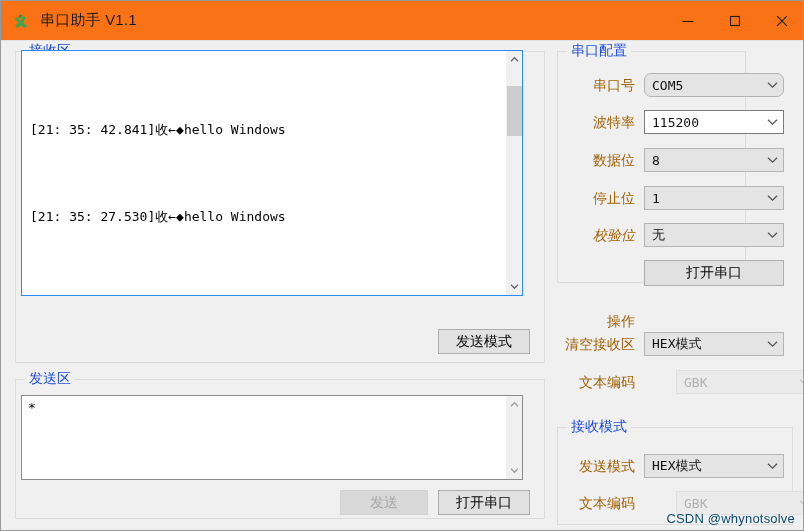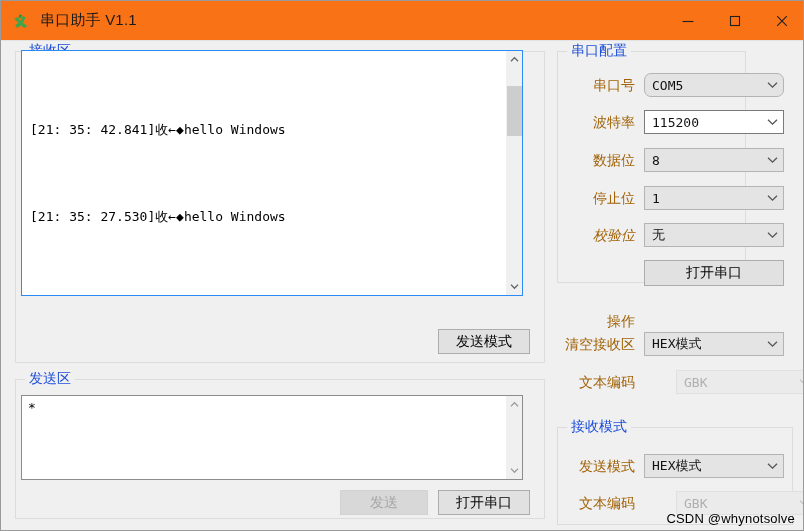--- a/index.html
+++ b/index.html
@@ -216,21 +216,21 @@
     flex: none;
   }
   .combo-arrow svg { display: block; }
 
   
   .watermark {
     position: absolute;
     right: 8px;
     bottom: 4px;
     font-size: 13px;
-    color: #000000;
+    color: #0c4a6e;
     white-space: nowrap;
     letter-spacing: 0.2px;
   }
 </style>
 </head>
 <body>
 
 <div class="window">
 
   <div class="titlebar">

